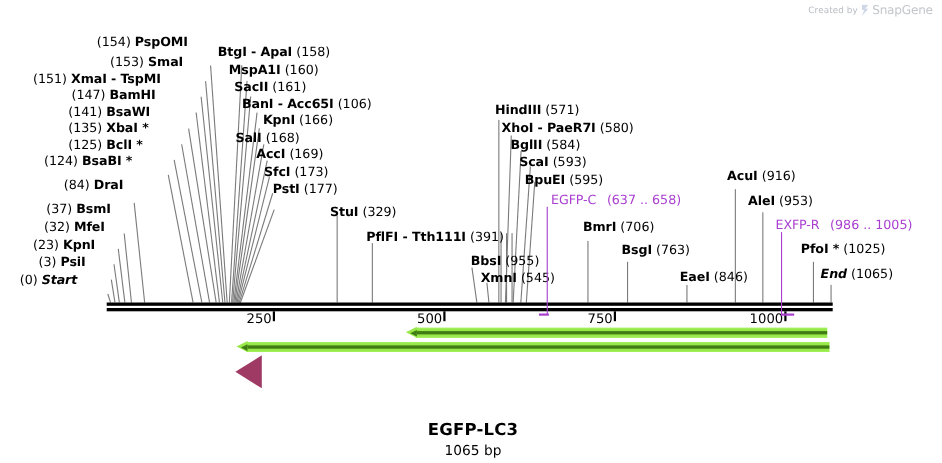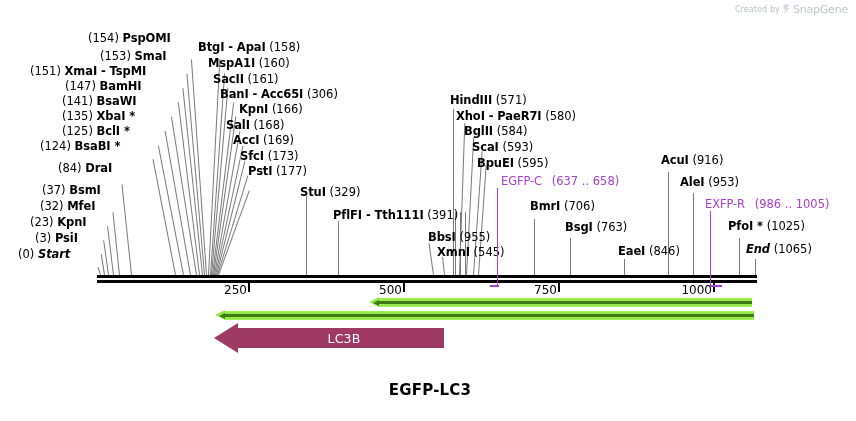--- a/index.html
+++ b/index.html
@@ -318,27 +318,27 @@
   <div class="lbl" style="left:208px; top:57px;">
     <span class="nm">MspA1I</span>
     <span class="pos">(160)</span>
   </div>
   <div class="lbl" style="left:213px; top:73px;">
     <span class="nm">SacII</span>
     <span class="pos">(161)</span>
   </div>
   <div class="lbl" style="left:220px; top:88px;">
     <span class="nm">BanI - Acc65I</span>
-    <span class="pos">(306)</span>
+    <span class="pos">(106)</span>
   </div>
   <div class="lbl" style="left:223px; top:103px;margin-left:16px;">
     <span class="nm">KpnI</span>
     <span class="pos">(166)</span>
   </div>
-  <div class="lbl" style="left:226px; top:119px;">
+  <div class="lbl" style="left:214px; top:119px;">
     <span class="nm">SalI</span>
     <span class="pos">(168)</span>
   </div>
   <div class="lbl" style="left:233px; top:134px;">
     <span class="nm">AccI</span>
     <span class="pos">(169)</span>
   </div>
   <div class="lbl" style="left:240px; top:150px;">
     <span class="nm">SfcI</span>
     <span class="pos">(173)</span>
@@ -456,22 +456,20 @@
 
   <div class="primer" style="left:224px; top:311px; width:530px;">
     <div class="shaft"></div>
     <div class="core"></div>
     <div class="head"></div>
     <div class="head-core"></div>
   </div>
 
   <div class="gene-arrow" style="left:214px; top:323px;">
     <div class="ghead" style="border-right:24px solid #9e3a63;"></div>
-    <div class="gbody" style="width:206px; background:#9e3a63;">
-      <span class="glabel">LC3B</span>
-    </div>
   </div>
 
   <div class="title-block" style="left:310px; top:381px;">
     <div class="title-main">EGFP-LC3</div>
+    <div class="title-sub">1065 bp</div>
   </div>
 
 </div>
 
 </body></html>

